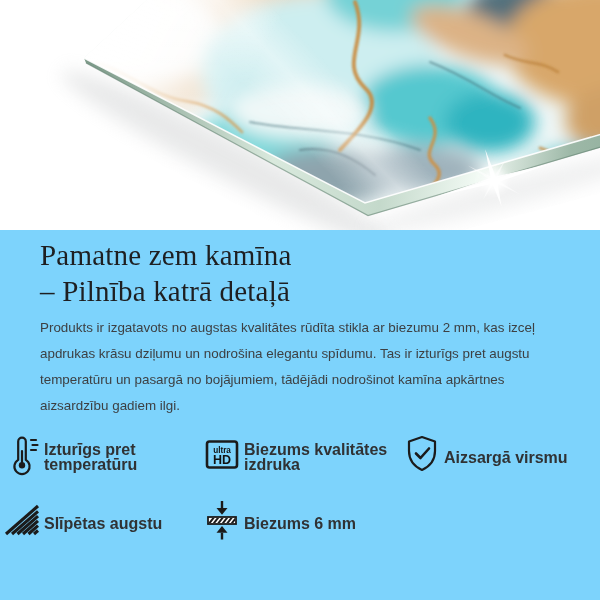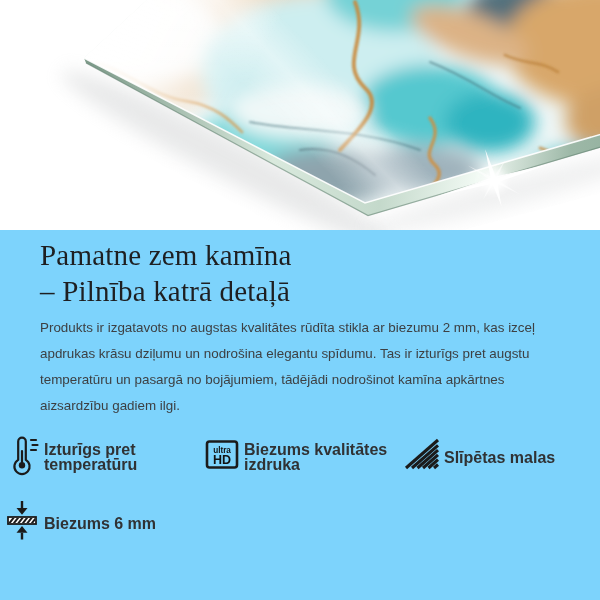--- a/index.html
+++ b/index.html
@@ -147,36 +147,45 @@
       <div class="ficon">
         <svg width="44" height="44" viewBox="0 0 44 44">
           <rect x="7" y="9.5" width="30" height="26" rx="2.5" fill="none" stroke="#1b1b1b" stroke-width="2.6"></rect>
           <text x="22" y="20.5" text-anchor="middle" font-family="Liberation Sans, sans-serif" font-size="8.2" font-weight="600" fill="#111">ultra</text>
           <text x="22" y="31.5" text-anchor="middle" font-family="Liberation Sans, sans-serif" font-size="12.5" font-weight="700" fill="#111">HD</text>
         </svg>
       </div>
       <div class="flabel">Biezums kvalitātes izdruka</div>
     </div>
 
+    <div class="feature">
+      <div class="ficon">
+        <svg width="44" height="44" viewBox="0 0 44 44">
+          <path class="icon-stroke" d="M22,5 L35,9.5 L35,19 C35,28.5 29.5,34.5 22,38 C14.5,34.5 9,28.5 9,19 L9,9.5 Z"></path>
+          <polyline class="icon-stroke" style="stroke-width:2.6" points="16,21.5 20.5,26 29,16.5"></polyline>
+        </svg>
+      </div>
+      <div class="flabel">Aizsargā virsmu</div>
+    </div>
 
 
     <div class="feature">
       <div class="ficon">
         <svg width="44" height="44" viewBox="0 0 44 44">
           <g stroke="#1b1b1b" stroke-width="3.1" stroke-linecap="butt">
             <line x1="6" y1="36" x2="38" y2="8"></line>
             <line x1="12" y1="36" x2="38" y2="13.3"></line>
             <line x1="17.5" y1="36" x2="38" y2="18.1"></line>
             <line x1="23" y1="36" x2="38" y2="22.9"></line>
             <line x1="28.5" y1="36" x2="38" y2="27.7"></line>
             <line x1="34" y1="36" x2="38" y2="32.5"></line>
           </g>
         </svg>
       </div>
-      <div class="flabel">Slīpētas malas</div>
+      <div class="flabel">Slīpētas augstu</div>
     </div>
 
     <div class="feature">
       <div class="ficon">
         <svg width="44" height="44" viewBox="0 0 44 44">
           <defs>
               <clipPath id="barClip">
                 <rect x="9" y="19.9" width="26" height="5.2"></rect>
               </clipPath>
             </defs>

